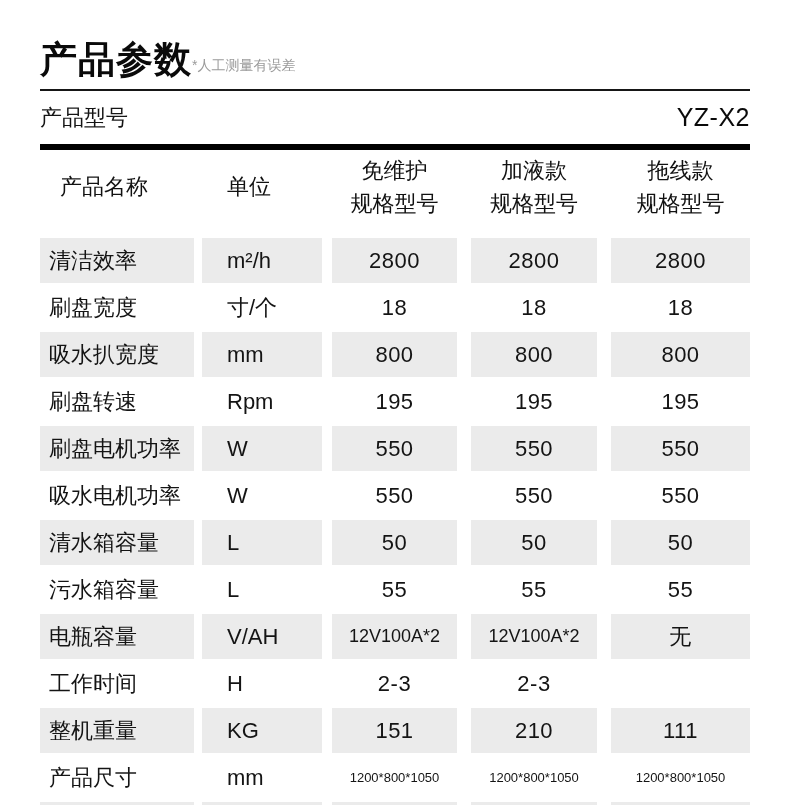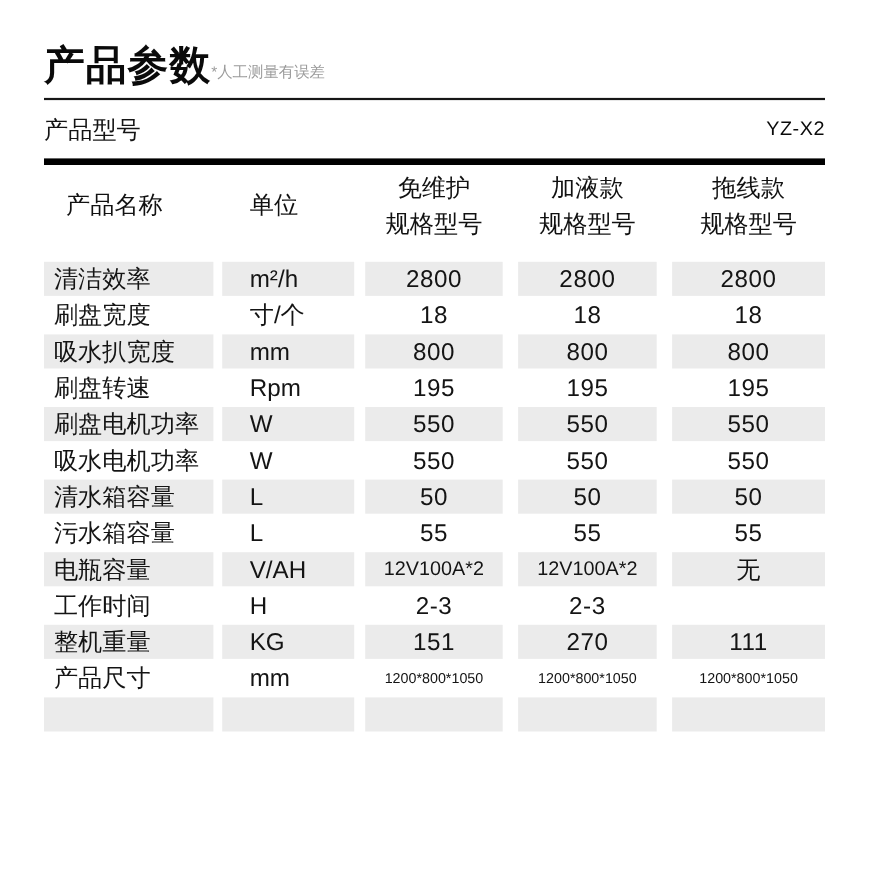--- a/index.html
+++ b/index.html
@@ -23,26 +23,26 @@
     letter-spacing: 1px; color: #0a0a0a;
   }
   .note {
     font-size: 14px; color: #9b9b9b; margin-bottom: 5px; font-weight: 400;
   }
   .model-row {
     display: flex; justify-content: space-between; align-items: center;
     height: 59px; border-bottom: 6px solid #000000;
   }
   .model-label { font-size: 22px; font-weight: 500; color: #141414; }
-  .model-value { font-size: 18px; font-weight: 500; color: #0a0a0a; letter-spacing: 0.5px; }
+  .model-value { font-size: 25px; font-weight: 500; color: #0a0a0a; letter-spacing: 0.5px; }
 
   
   .thead { display: flex; height: 73px; }
   .tbody { margin-top: 15px; }
-  .row { display: flex; height: 31px; margin-bottom: 2px; }
+  .row { display: flex; height: 45px; margin-bottom: 2px; }
   .cell {
     display: flex; align-items: center;
     font-size: 22px; font-weight: 500; color: #141414;
     overflow: hidden; white-space: nowrap;
   }
   .row.shaded .cell { background: #ebebeb; }
   
   .c0 { width: 154px; margin-right: 8px; }
   .c1 { width: 120px; margin-right: 10px; }
   .c2 { width: 125px; margin-right: 14px; }
@@ -167,21 +167,21 @@
             <div class="cell c0 name">工作时间</div>
             <div class="cell c1 unit">H</div>
             <div class="cell c2 val">2-3</div>
             <div class="cell c3 val">2-3</div>
             <div class="cell c4 val"></div>
           </div>
           <div class="row shaded">
             <div class="cell c0 name">整机重量</div>
             <div class="cell c1 unit">KG</div>
             <div class="cell c2 val">151</div>
-            <div class="cell c3 val">270</div>
+            <div class="cell c3 val">210</div>
             <div class="cell c4 val">111</div>
           </div>
           <div class="row">
             <div class="cell c0 name">产品尺寸</div>
             <div class="cell c1 unit">mm</div>
             <div class="cell c2 val xs">1200*800*1050</div>
             <div class="cell c3 val xs">1200*800*1050</div>
             <div class="cell c4 val xs">1200*800*1050</div>
           </div>
           <div class="row shaded">

